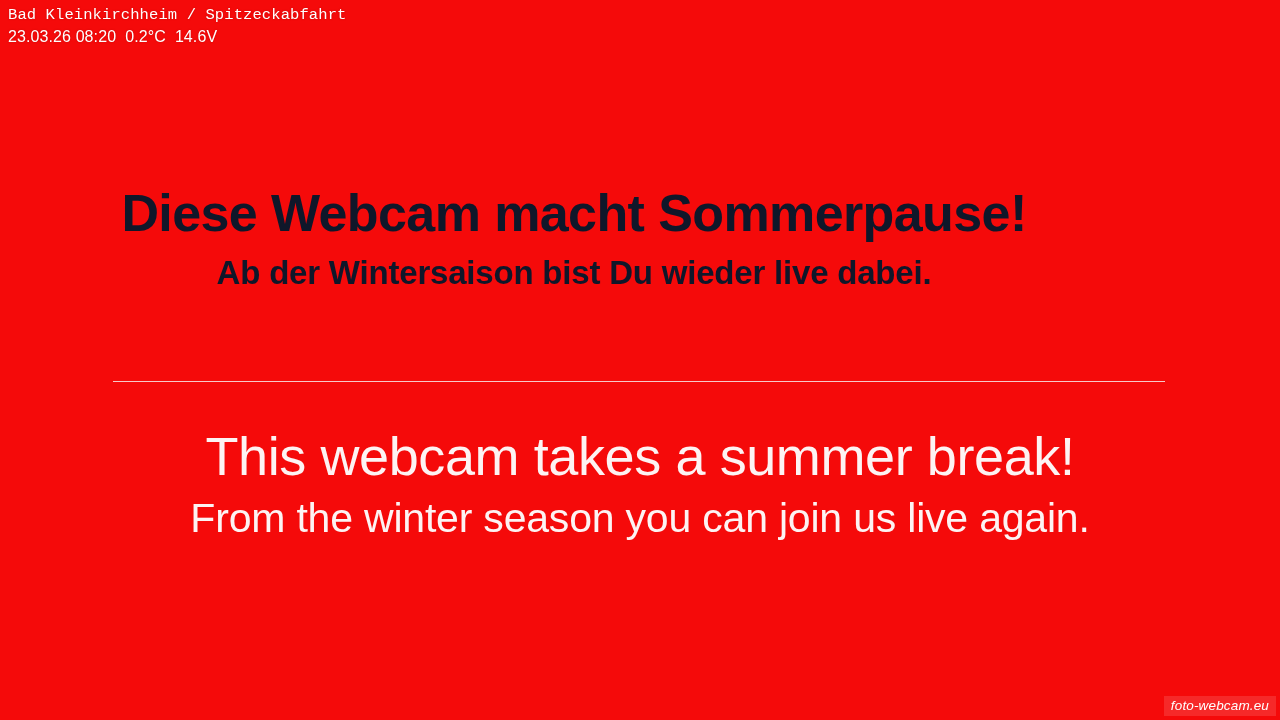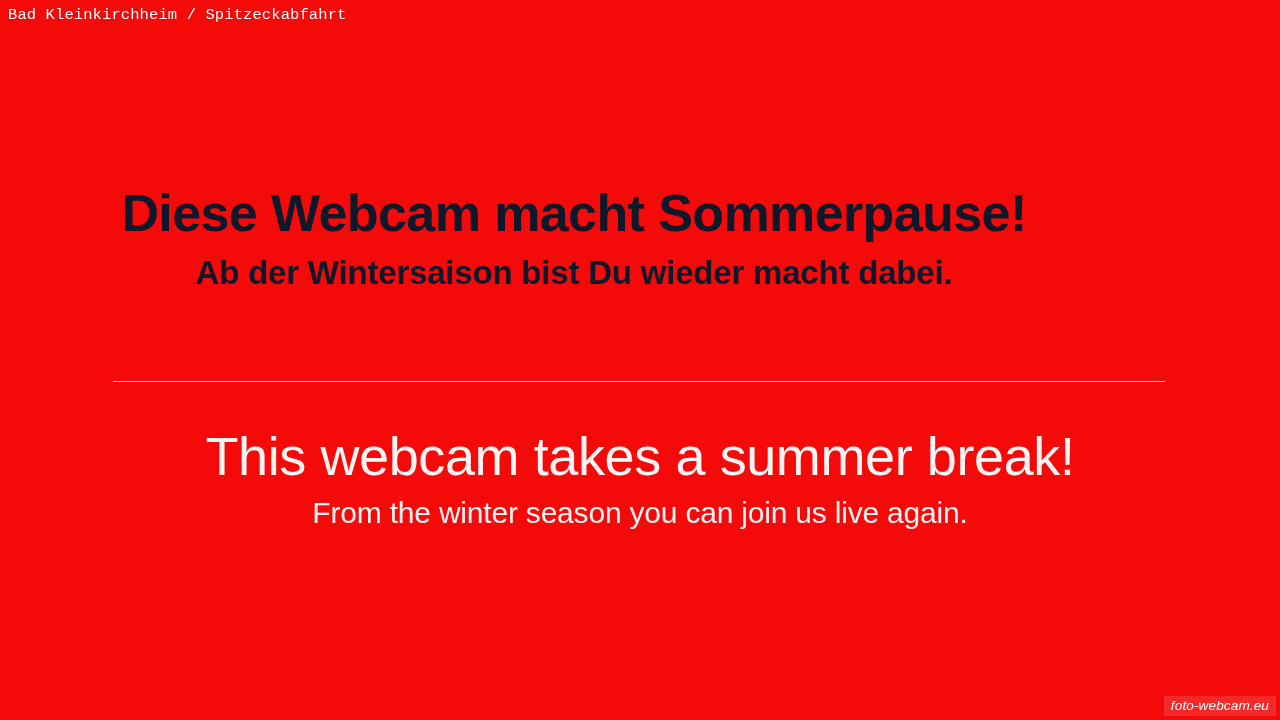--- a/index.html
+++ b/index.html
@@ -134,21 +134,21 @@
   }
   #headline-en {
     font-size: 54px;
     font-weight: 300;
     letter-spacing: -.4px;
     line-height: 1.1;
     white-space: nowrap;
   }
   #subline-en {
     margin-top: 10px;
-    font-size: 30px;
+    font-size: 41px;
     font-weight: 300;
     letter-spacing: -.2px;
     line-height: 1.1;
     white-space: nowrap;
   }
 
   
   #watermark {
     position: absolute;
     right: 4px;
@@ -165,27 +165,30 @@
 </style>
 </head>
 <body>
 
 <div id="screen">
 
   <div id="overlay-header">
 
     <div id="cam-info">
       <div id="cam-title">Bad Kleinkirchheim / Spitzeckabfahrt</div>
+      <div id="cam-readout">
+        <span>23.03.26 08:20</span><span class="gap"></span><span>0.2°C</span><span class="gap"></span><span>14.6V</span>
+      </div>
     </div>
 
   </div>
 
   <div id="message-block">
     <div id="headline-de">Diese Webcam macht Sommerpause!</div>
-    <div id="subline-de">Ab der Wintersaison bist Du wieder macht dabei.</div>
+    <div id="subline-de">Ab der Wintersaison bist Du wieder live dabei.</div>
   </div>
 
   <div id="divider"></div>
 
   <div id="message-block-en">
     <div id="headline-en">This webcam takes a summer break!</div>
     <div id="subline-en">From the winter season you can join us live again.</div>
   </div>
 
   <div id="watermark">foto-webcam.eu</div>

